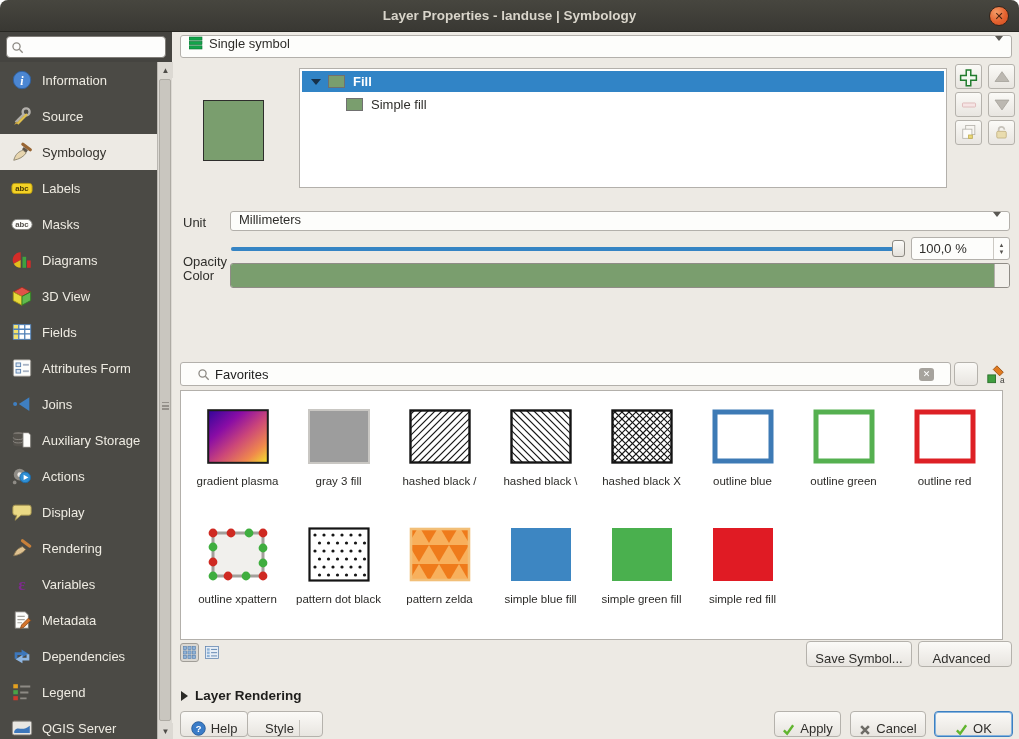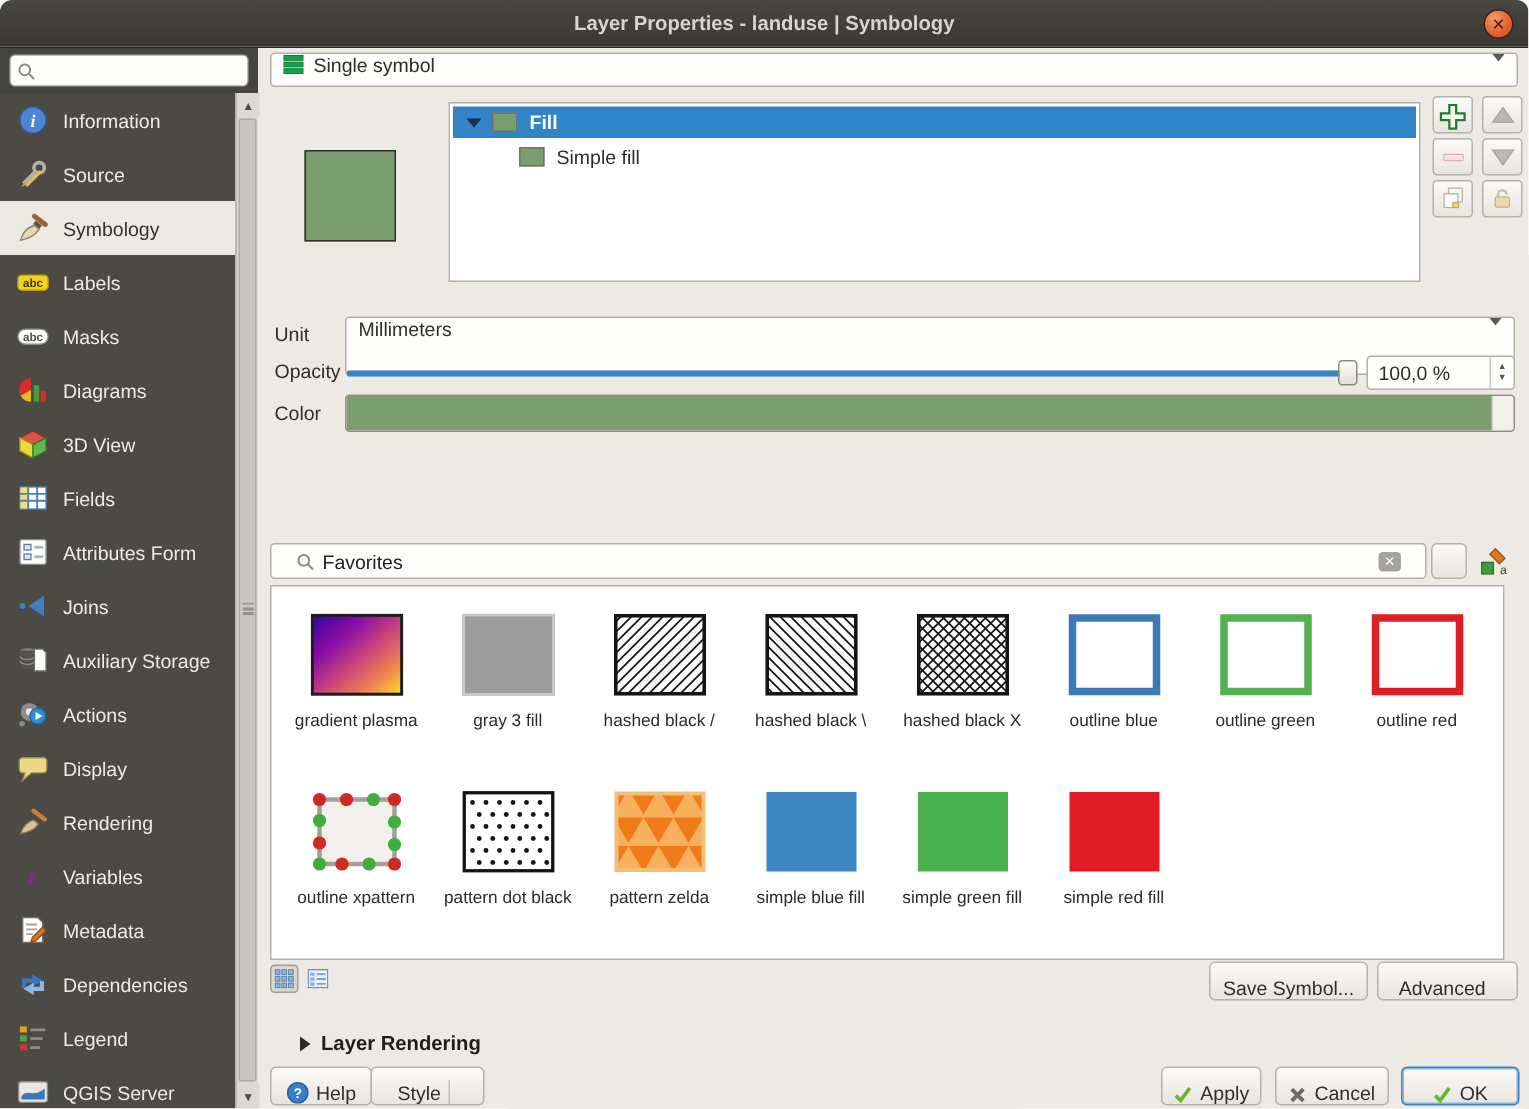--- a/index.html
+++ b/index.html
@@ -83,21 +83,21 @@
   .fav-search input { flex:1; border:none; outline:none; font-size:13px; background:transparent; color:#222; }
   .clear-icon { width:15px; height:13px; background:#a6a39d; border-radius:3px; color:#fff; font-size:9px; display:flex; align-items:center; justify-content:center; cursor:pointer; }
   
   .symbols-panel { position:absolute; left:180px; top:390px; width:823px; height:250px; background:#ffffff; border:1px solid #b3b0ab; display:flex; flex-wrap:wrap; align-content:flex-start; padding:18px 0 0 6px; overflow:hidden; }
   .sym-item { width:101px; height:118px; display:flex; flex-direction:column; align-items:center; cursor:pointer; }
   .sym-item .sym-label { margin-top:7px; font-size:11.5px; line-height:14px; text-align:center; color:#2c2b28; width:96px; }
   
   .mini-btn { position:absolute; width:19px; height:19px; display:flex; align-items:center; justify-content:center; cursor:pointer; border-radius:3px; }
   .mini-btn.pressed { border:1px solid #a19e98; background:#dbd8d2; }
   
-  .lr-header { position:absolute; left:181px; top:688px; display:flex; align-items:center; gap:7px; cursor:pointer;margin-left:19px; }
+  .lr-header { position:absolute; left:181px; top:688px; display:flex; align-items:center; gap:7px; cursor:pointer; }
   .lr-tri { width:0; height:0; border-top:5px solid transparent; border-bottom:5px solid transparent; border-left:7px solid #2b2a27; }
   .lr-header .label { position:static; font-weight:bold; font-size:13.5px; color:#1f1e1c; }
   .ok-focus { border:1px solid #3c80c2 !important; box-shadow:0 0 0 1px #85b3dd inset; }
   .sep { width:1px; height:16px; background:#c4c1bb; }
 </style>
 </head>
 <body>
 
 <div id="window">
 
@@ -372,26 +372,26 @@
       </svg>
   </div>
   <div class="tool-btn" style="left:988px; top:120px;">
     <svg width="19" height="19" viewBox="0 0 24 22">
         <path d="M8.4 9.5 V7.4 a3.6 3.6 0 0 1 7.2 0" fill="none" stroke="#c6c2ba" stroke-width="2.2"></path>
         <rect x="6" y="9.5" width="12" height="8.5" rx="1.5" fill="#e9dcae" stroke="#bfae7d"></rect>
       </svg>
   </div>
 
   <div class="label" style="left:183px; top:215px;">Unit</div>
-  <div class="combo" style="left:230px; top:211px; width:780px; height:39px;">
+  <div class="combo" style="left:230px; top:211px; width:780px; height:20px;">
     <span>Millimeters</span>
     <span class="arrow-down"></span>
   </div>
 
-  <div class="label" style="left:183px; top:240px;">Opacity</div>
+  <div class="label" style="left:183px; top:254px;">Opacity</div>
   <div class="slider">
     <div class="track"></div>
     <div class="fill" id="opacity-fill" style="width: 664px;"></div>
     <div class="handle" id="opacity-handle" style="left: 661px;"></div>
   </div>
   <div class="spinbox">
     <span class="val">100,0 %</span>
     <span class="spin">▲<br>▼</span>
   </div>
 

